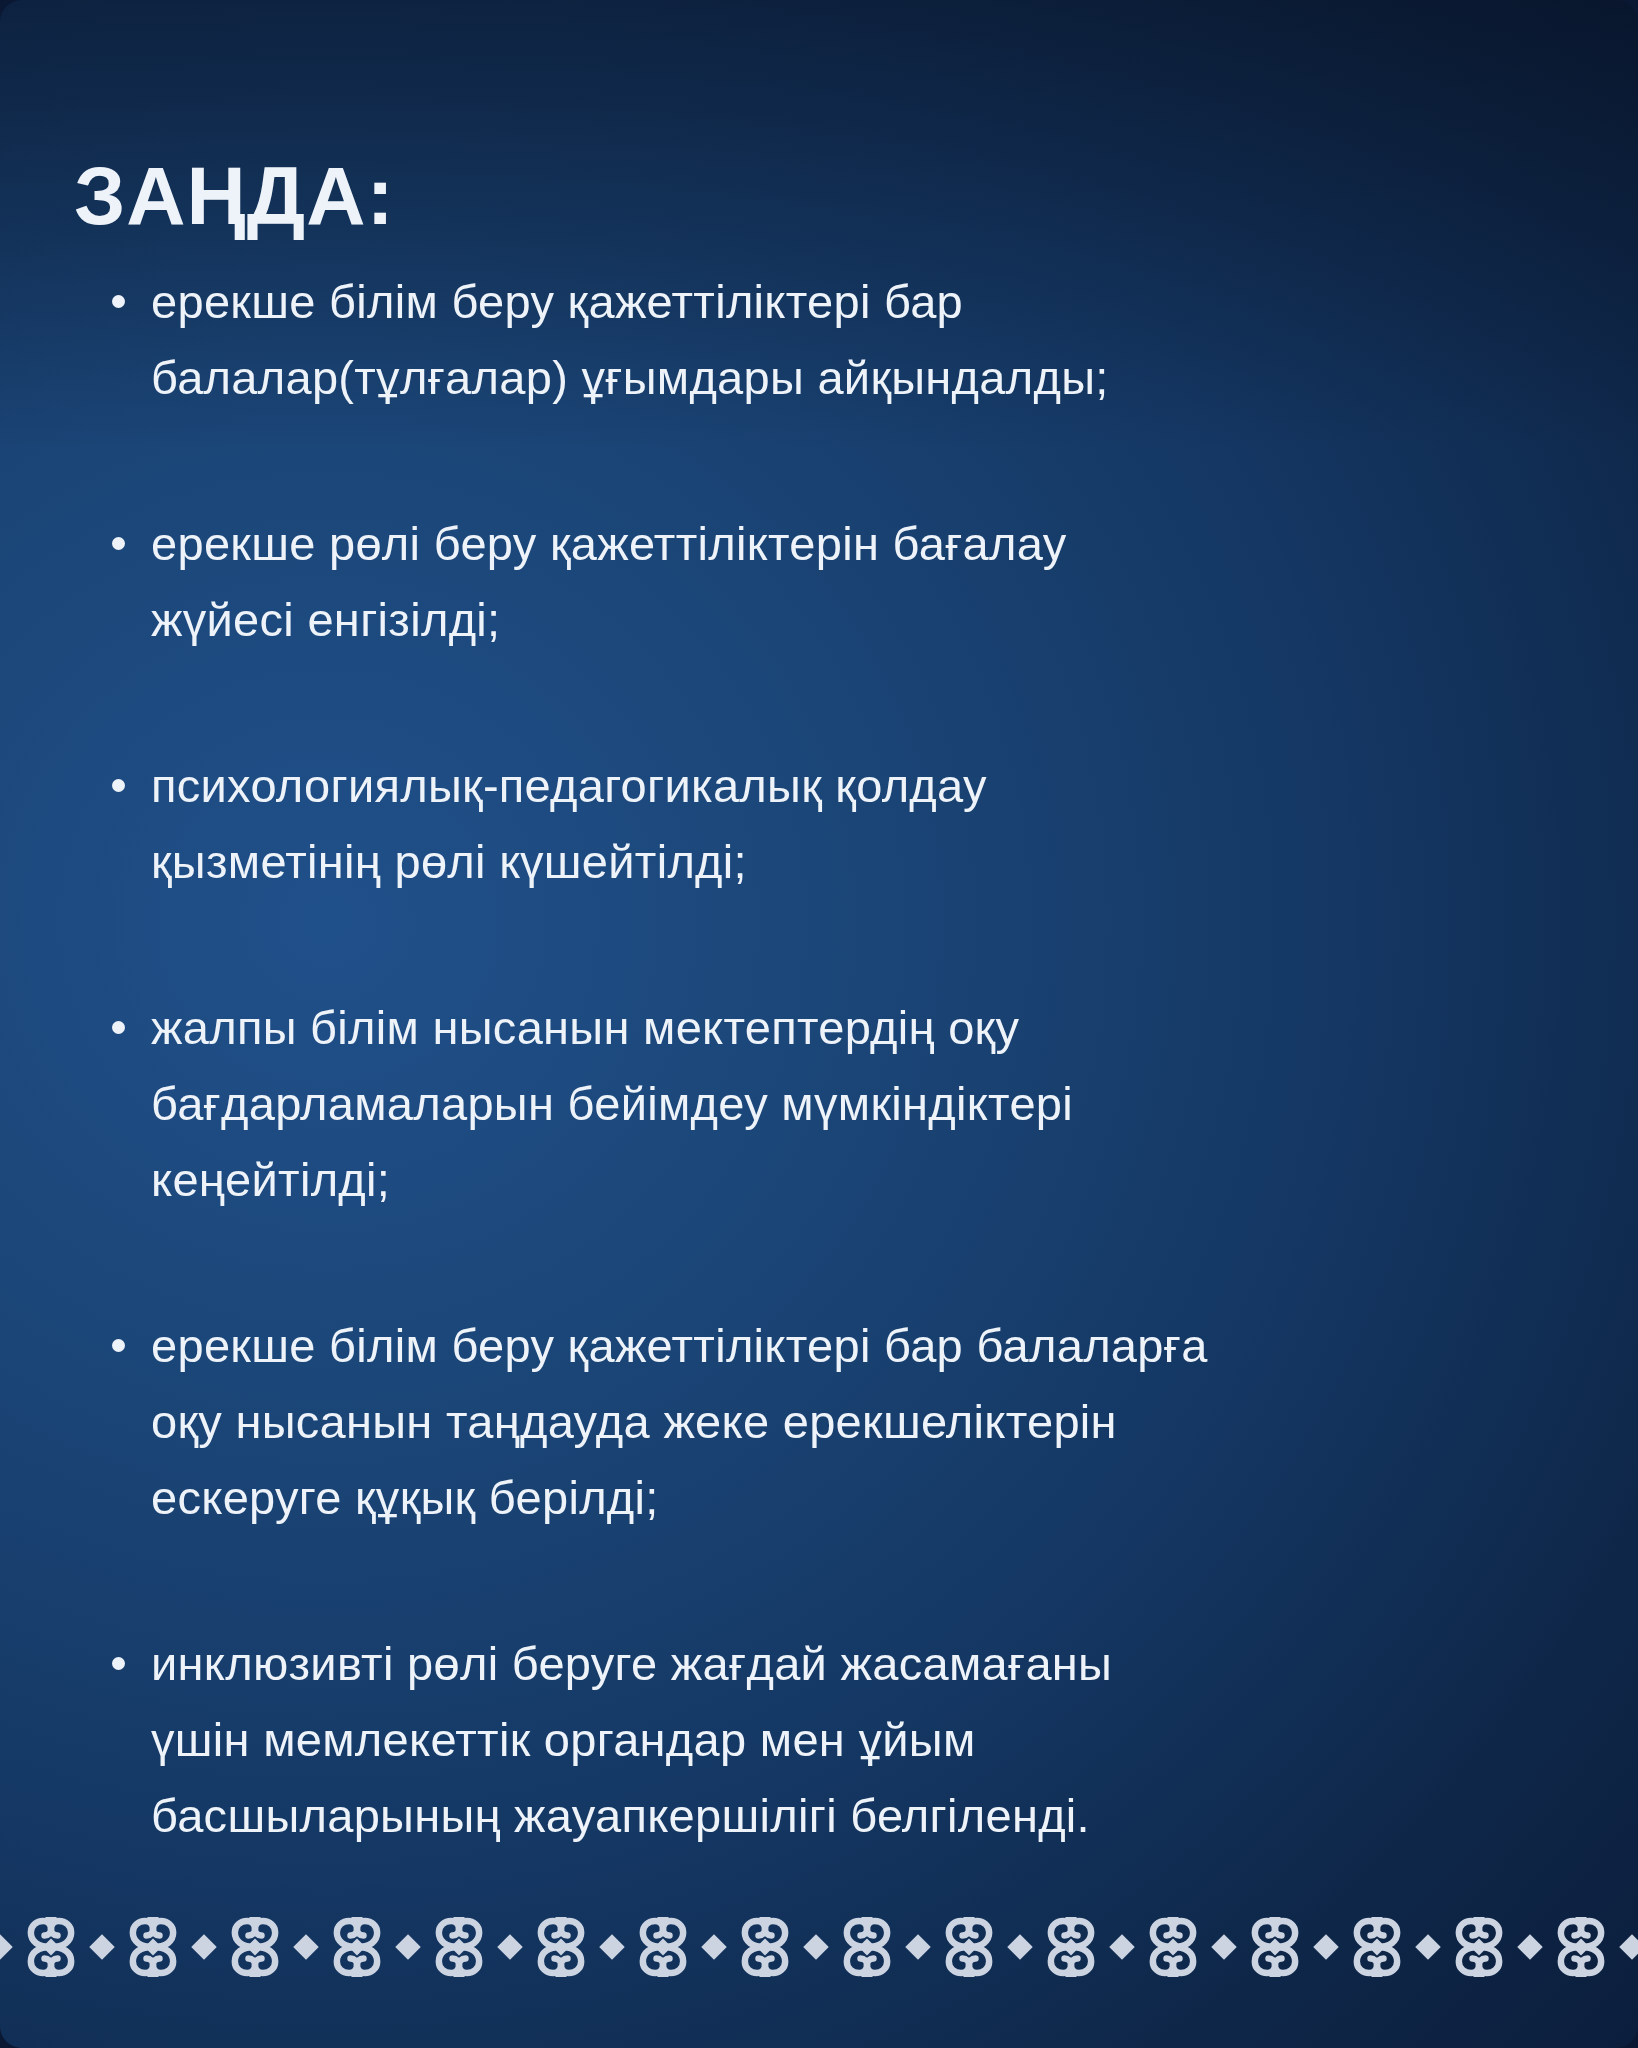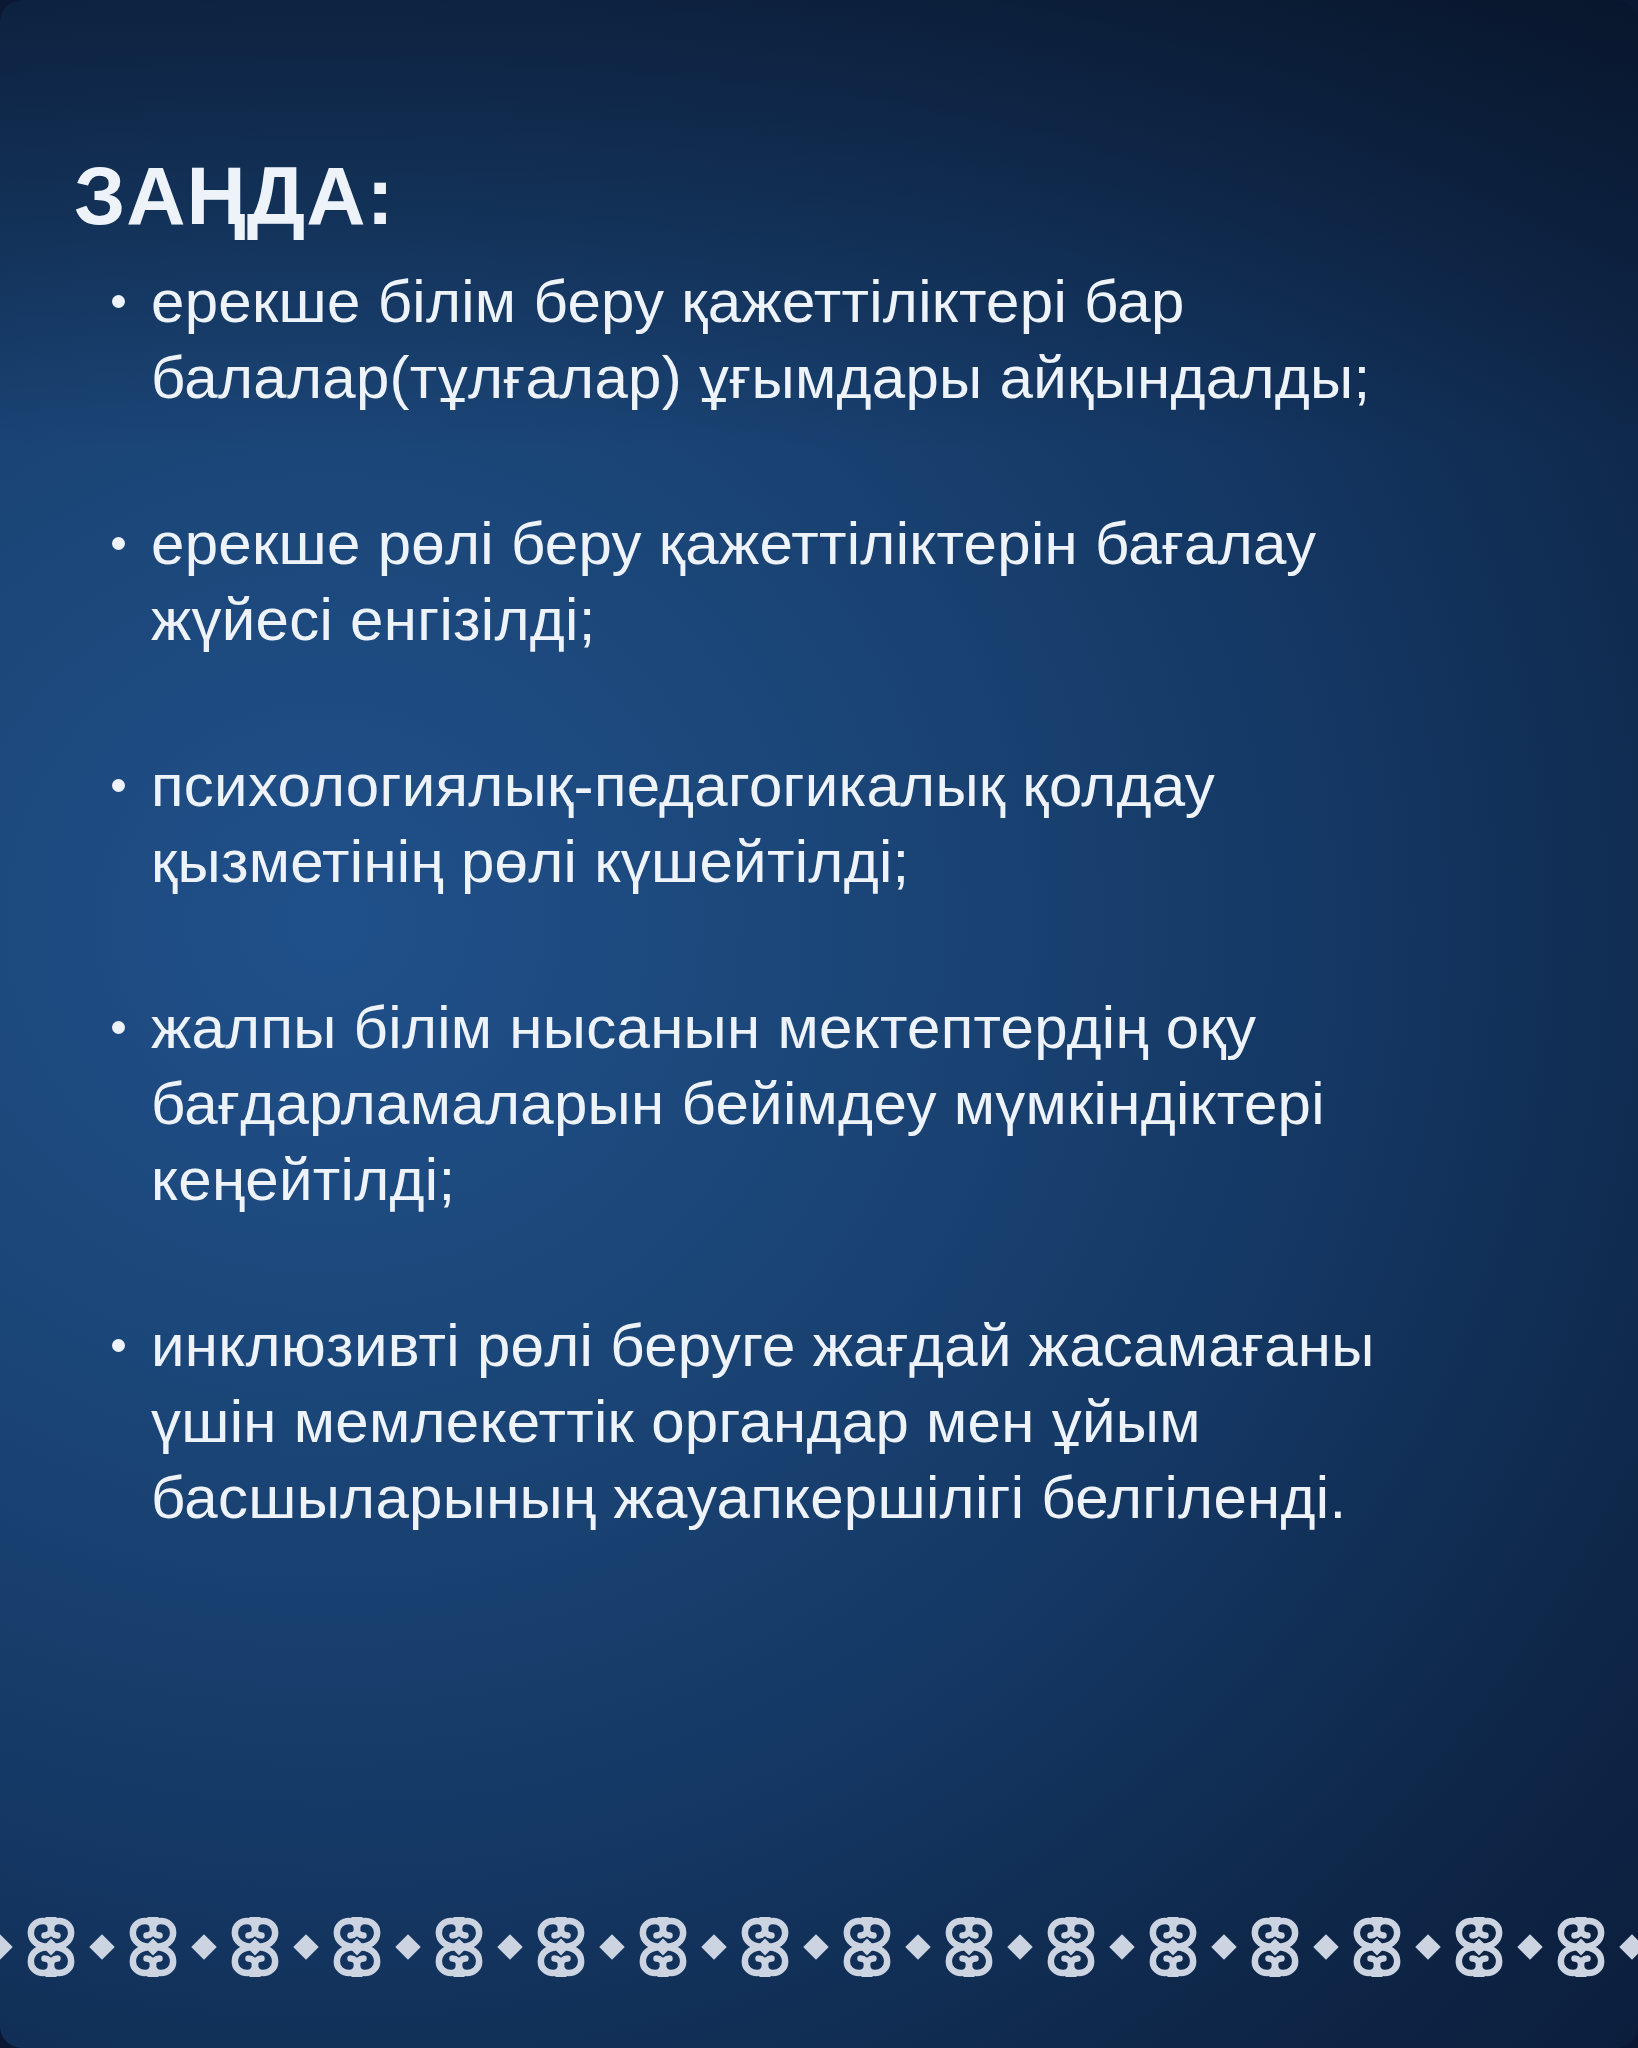--- a/index.html
+++ b/index.html
@@ -53,21 +53,21 @@
   .dot {
     flex: 0 0 auto;
     width: 13px;
     height: 13px;
     border-radius: 50%;
     background: var(--text);
     margin: 31px 26px 0 38px;
   }
   .txt {
     color: var(--text);
-    font-size: 60px;
+    font-size: 47px;
     font-weight: 300;
     line-height: 76px;
     letter-spacing: 0.3px;
     white-space: pre-line;
   }
   .ornament {
     position: absolute;
     left: 0;
     right: 0;
     bottom: 71px;
@@ -99,20 +99,26 @@
 қызметінің рөлі күшейтілді;</span>
       </li>
       <li class="item">
         <span class="dot"></span>
         <span class="txt">жалпы білім нысанын мектептердің оқу
 бағдарламаларын бейімдеу мүмкіндіктері
 кеңейтілді;</span>
       </li>
       <li class="item">
         <span class="dot"></span>
+        <span class="txt">ерекше білім беру қажеттіліктері бар балаларға
+оқу нысанын таңдауда жеке ерекшеліктерін
+ескеруге құқық берілді;</span>
+      </li>
+      <li class="item">
+        <span class="dot"></span>
         <span class="txt">инклюзивті рөлі беруге жағдай жасамағаны
 үшін мемлекеттік органдар мен ұйым
 басшыларының жауапкершілігі белгіленді.</span>
       </li>
     </ul>
   </div>
 
   <div class="ornament">
     <svg viewBox="0 0 1638 60" preserveAspectRatio="none" aria-hidden="true">
       <defs>

